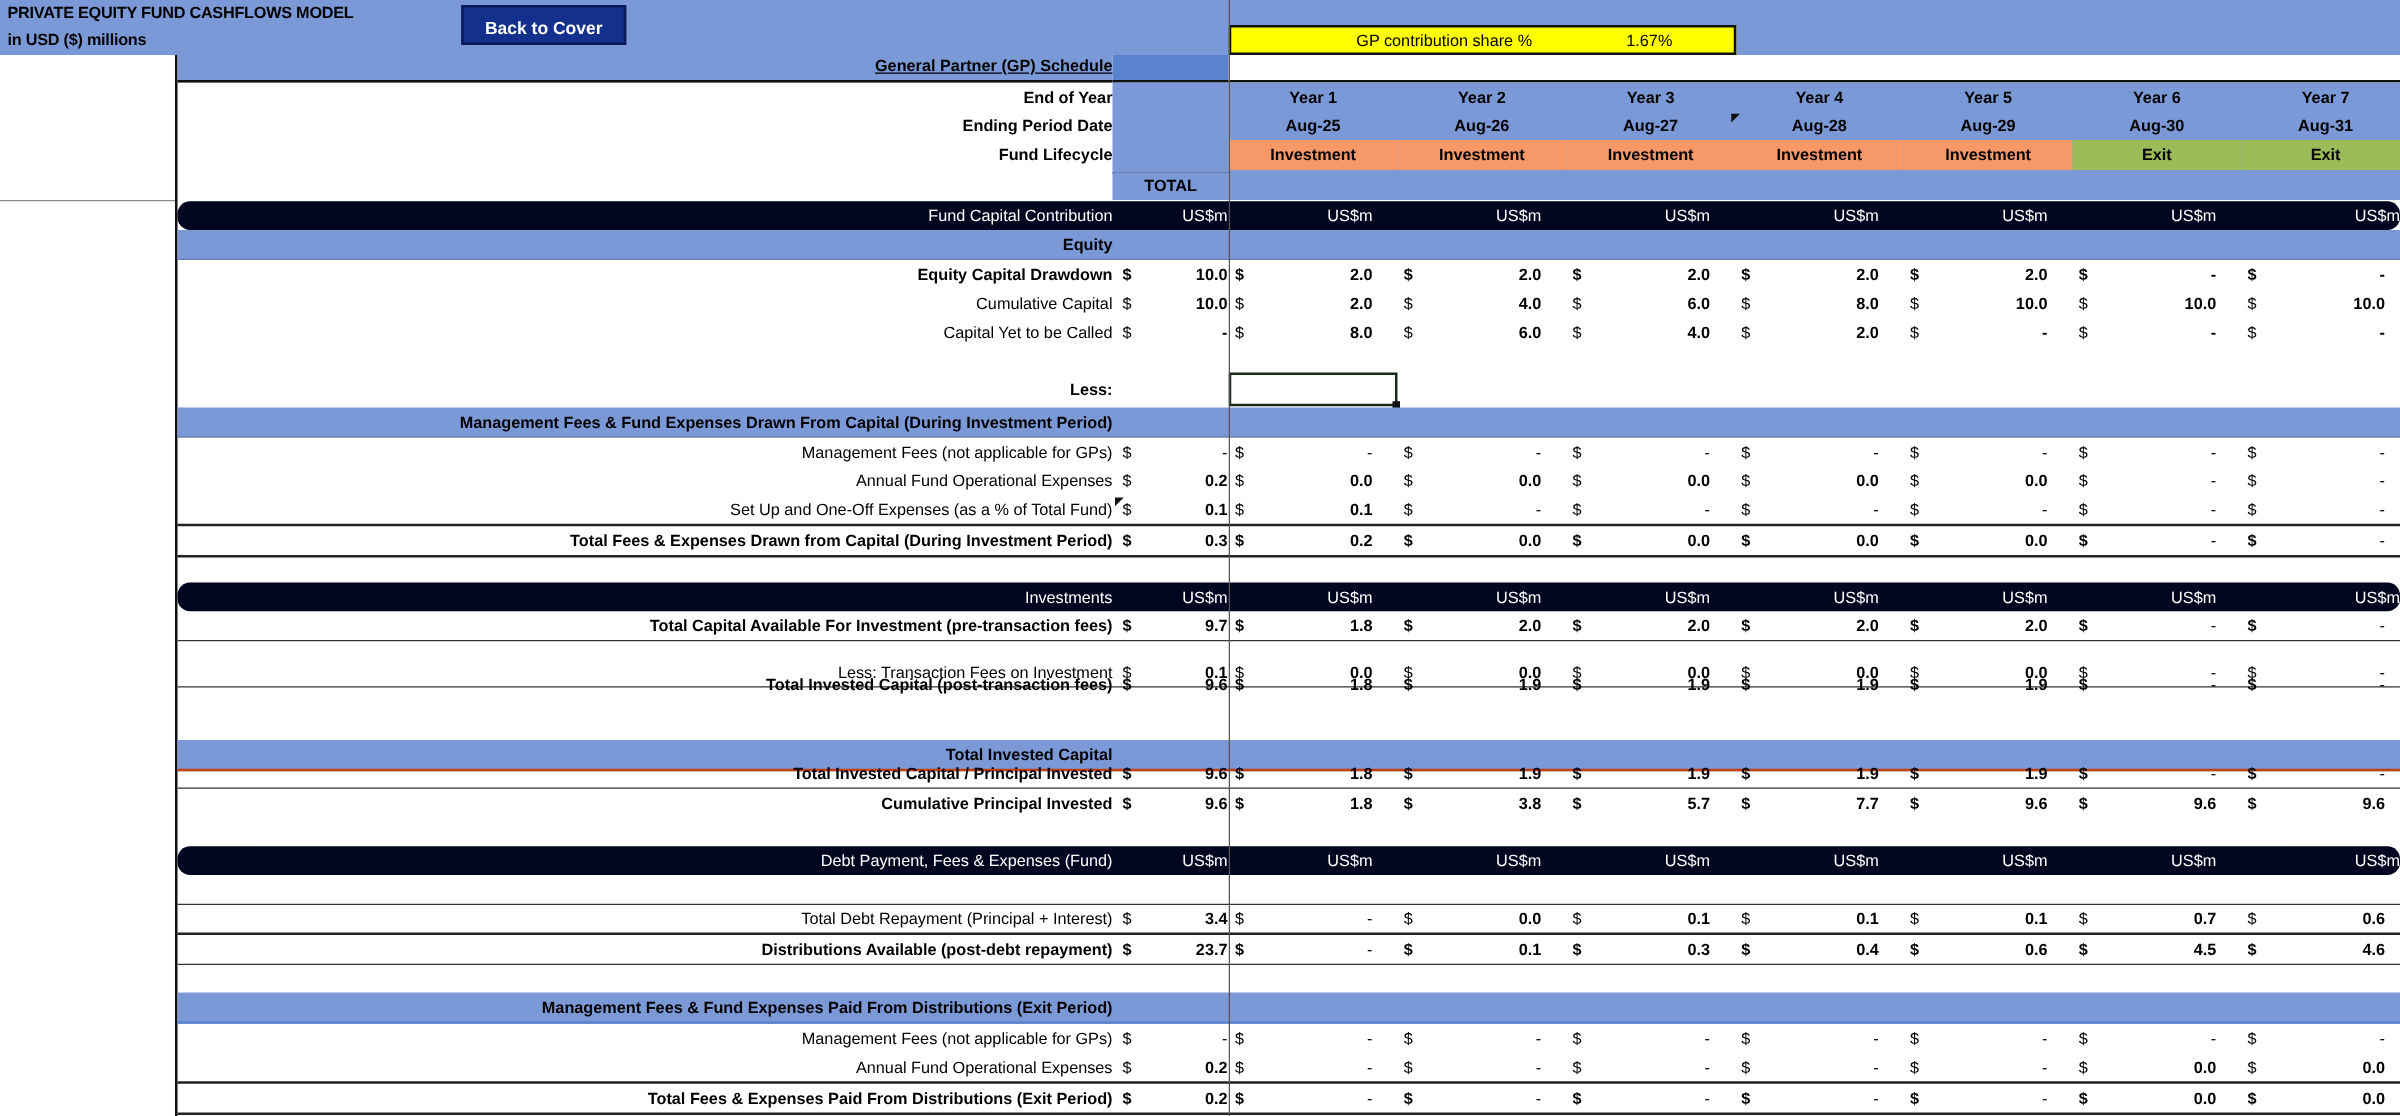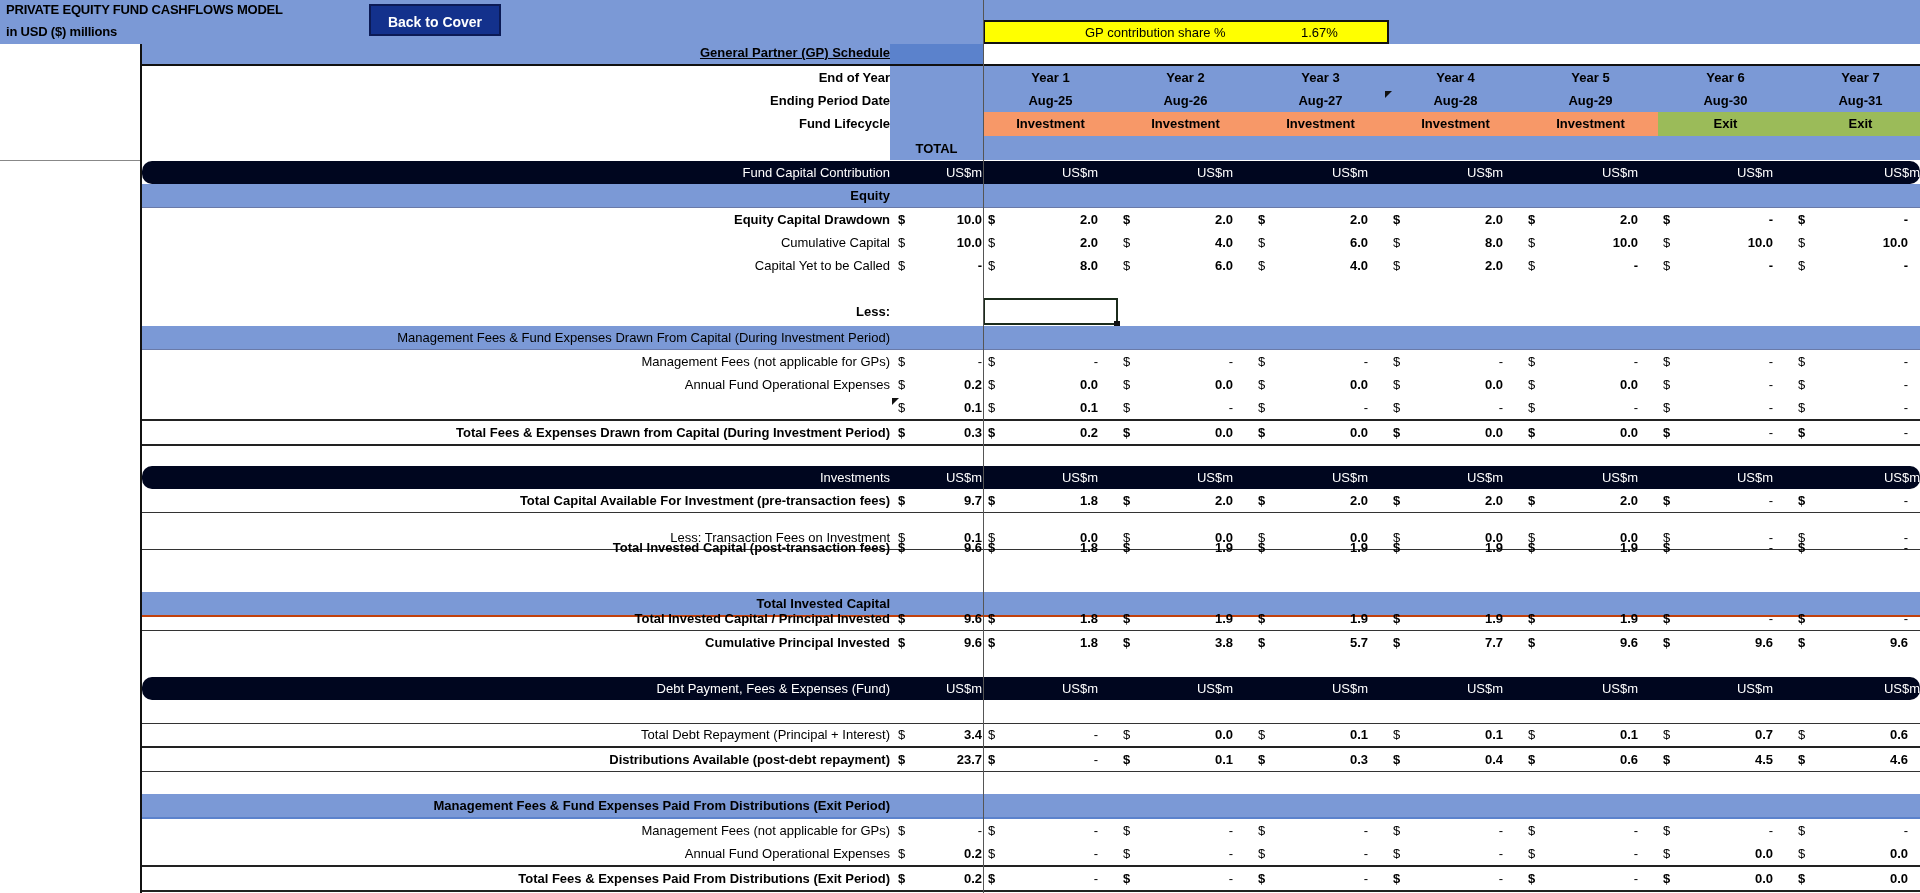--- a/index.html
+++ b/index.html
@@ -189,21 +189,21 @@
     <div class="cell-v" style="left:1710px;width:56px;font-weight:bold;">-</div>
 </div>
 
 <div class="row" style="top:300px;">
   <div class="lab" style="font-weight:bold;">Less:</div>
 </div>
 <div class="abs sel-cell"></div>
 <div class="abs sel-handle"></div>
 
 <div class="row bg-blue" style="top:326px;border-bottom:1px solid #6a7aa8;">
-  <div class="lab" style="font-weight:normal;">Management Fees &amp; Fund Expenses Drawn From Capital (During Investment Period)</div>
+  <div class="lab" style="font-weight:bold;">Management Fees &amp; Fund Expenses Drawn From Capital (During Investment Period)</div>
 </div>
 
 <div class="row" style="top:350px;">
   <div class="lab">Management Fees (not applicable for GPs)</div>
   <div class="cell-d" style="left:756px;">$</div>
   <div class="cell-v" style="left:780px;width:60px;">-</div>
   <div class="cell-d" style="left:846px;">$</div>
     <div class="cell-v" style="left:900px;width:56px;">-</div>
   <div class="cell-d" style="left:981px;">$</div>
     <div class="cell-v" style="left:1035px;width:56px;">-</div>
@@ -231,20 +231,21 @@
   <div class="cell-d" style="left:1251px;">$</div>
     <div class="cell-v" style="left:1305px;width:56px;font-weight:bold;">0.0</div>
   <div class="cell-d" style="left:1386px;">$</div>
     <div class="cell-v" style="left:1440px;width:56px;font-weight:bold;">0.0</div>
   <div class="cell-d" style="left:1521px;">$</div>
     <div class="cell-v" style="left:1575px;width:56px;">-</div>
   <div class="cell-d" style="left:1656px;">$</div>
     <div class="cell-v" style="left:1710px;width:56px;">-</div>
 </div>
 <div class="row" style="top:396px;">
+  <div class="lab">Set Up and One-Off Expenses (as a % of Total Fund)</div>
   <div class="abs comment-mark" style="left:750px;top:2px;"></div>
   <div class="cell-d" style="left:756px;">$</div>
   <div class="cell-v" style="left:780px;width:60px;font-weight:bold;">0.1</div>
   <div class="cell-d" style="left:846px;">$</div>
     <div class="cell-v" style="left:900px;width:56px;font-weight:bold;">0.1</div>
   <div class="cell-d" style="left:981px;">$</div>
     <div class="cell-v" style="left:1035px;width:56px;">-</div>
   <div class="cell-d" style="left:1116px;">$</div>
     <div class="cell-v" style="left:1170px;width:56px;">-</div>
   <div class="cell-d" style="left:1251px;">$</div>

